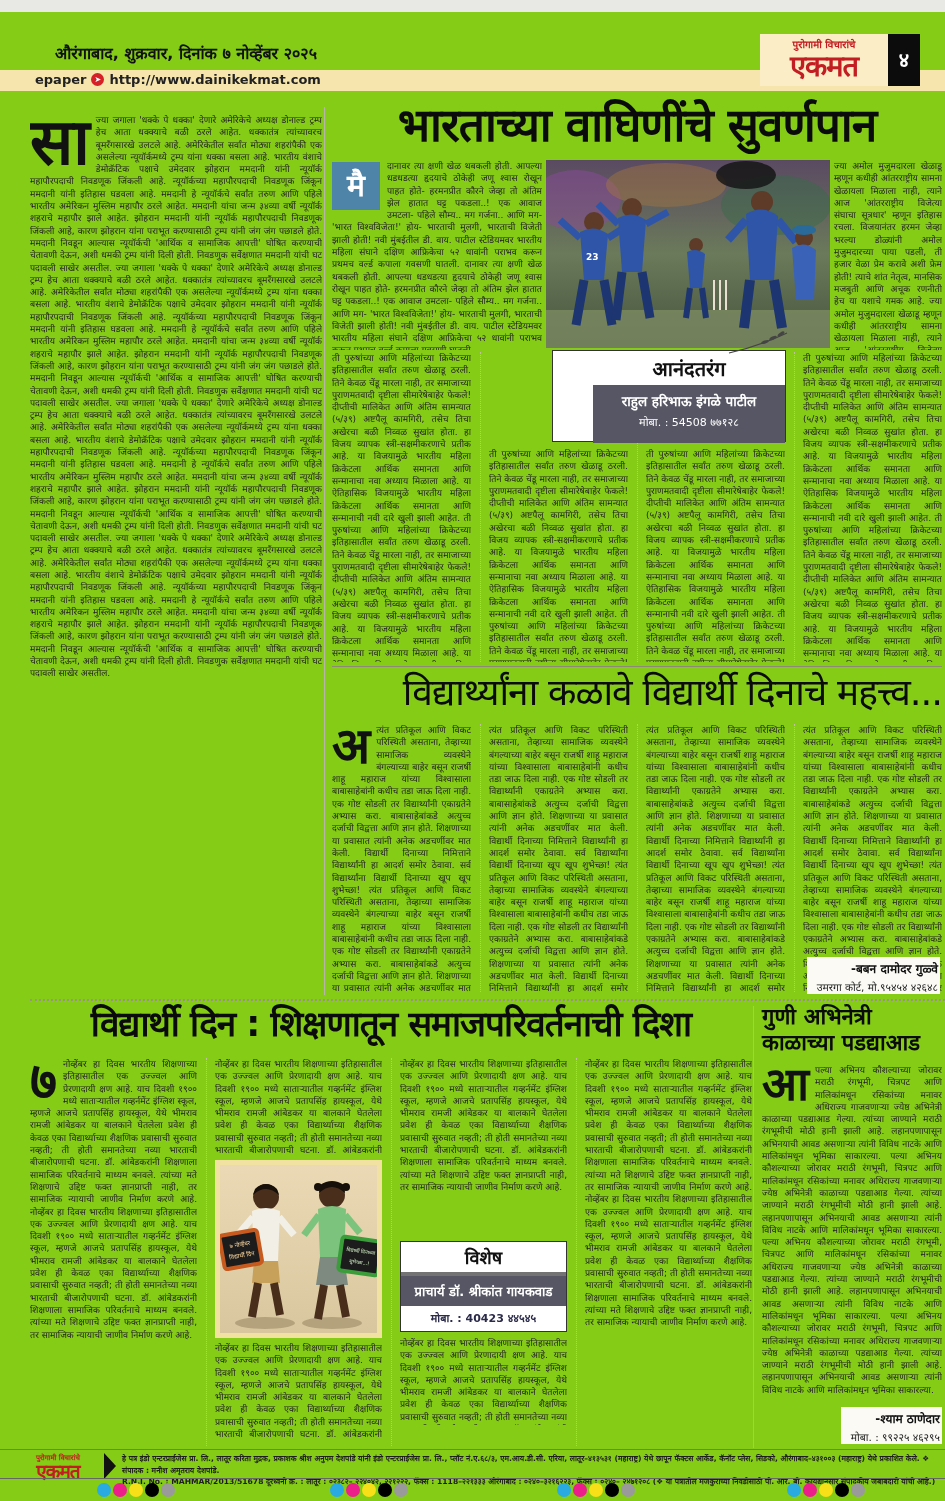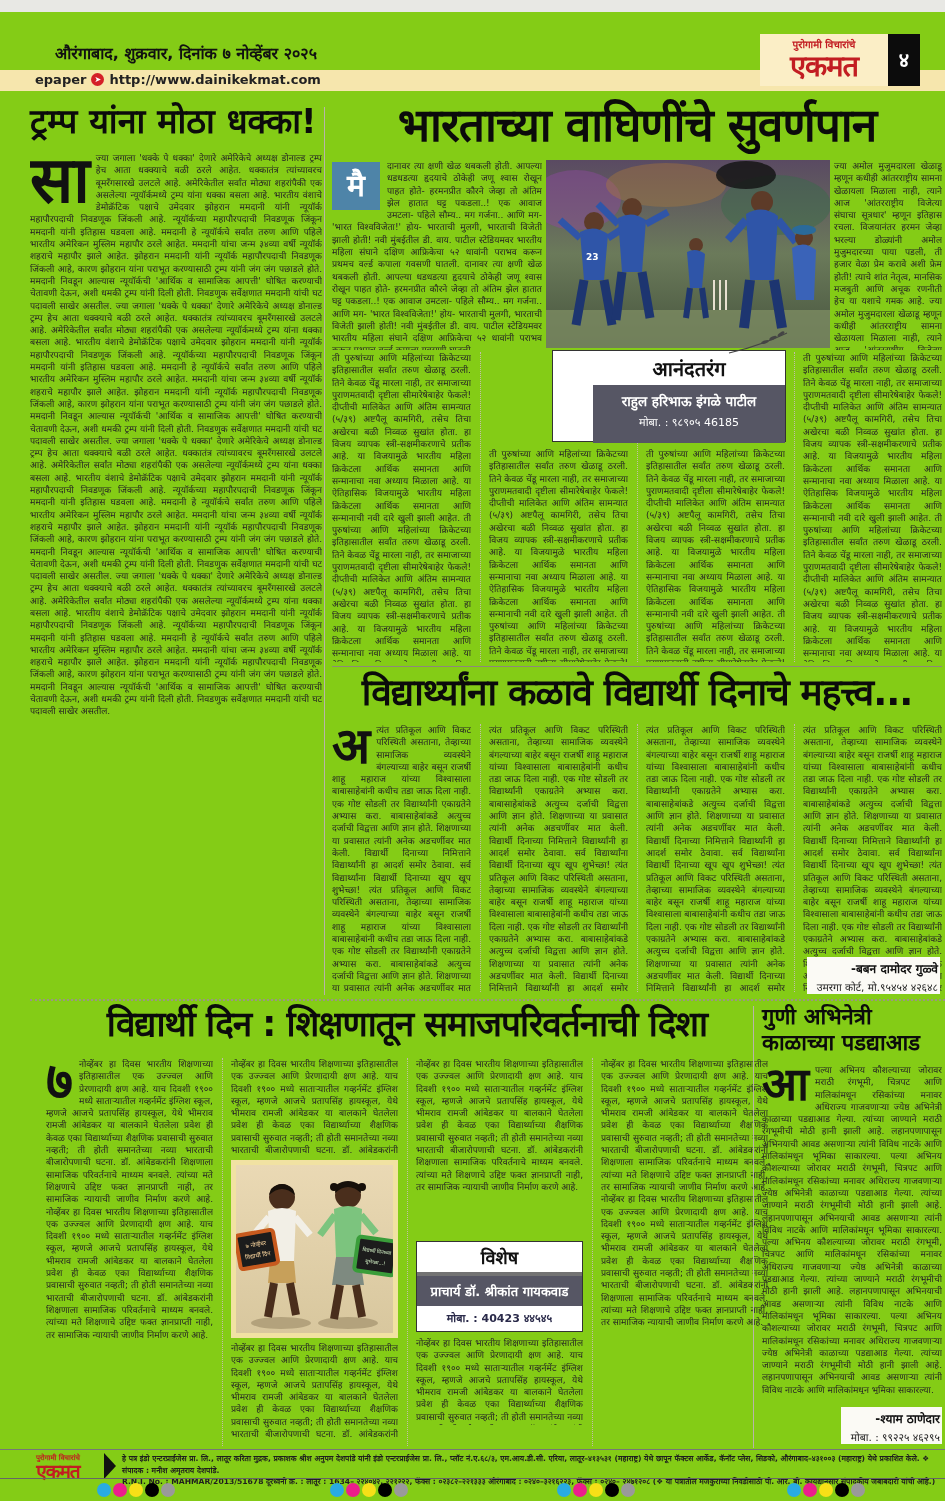--- a/index.html
+++ b/index.html
@@ -50,31 +50,31 @@
   .author-box .ttl { font-size:20px; font-weight:700; text-align:center; padding:4px 0 3px; color:#111; }
   .author-box .band { background:#565664; color:#fff; text-align:center; height:58px; padding-top:7px; }
   .author-box .band .nm { font-size:13.5px; font-weight:700; }
   .author-box .band .mb { font-size:11px; margin-top:4px; }
   .flourish { position:absolute; right:-6px; top:-22px; z-index:4; }
 
   .divider-1 { left:332px; top:654px; width:610px; border-top:1px solid #8e887a; }
 
   
   .middle { left:332px; top:660px; width:610px; height:324px; }
-  .middle h2 { font-size:37px; line-height:42px; font-weight:700; text-align:center; color:#0b0b0b; letter-spacing:-1px; }
+  .middle h2 { font-size:37px; line-height:42px; font-weight:400; text-align:right; color:#0b0b0b; letter-spacing:-1px; }
   .middle .cols4 { position:absolute; left:0; top:52px; width:610px; height:268px; }
   .middle .dropcap { font-size:50px; line-height:44px; }
   .byline-block { position:absolute; right:2px; bottom:2px; background:#fbfaf5; text-align:right; padding:3px 2px 0 10px; z-index:3; }
   .byline-block .b1 { font-size:12px; font-weight:700; color:#111; }
   .byline-block .b2 { font-size:10.5px; color:#222; margin-top:3px; }
 
   .divider-2 { left:30px; top:987px; width:915px; border-top:2px dotted #9a9486; }
 
   
-  .bottom-art { left:46px; top:992px; width:722px; height:444px; }
+  .bottom-art { left:30px; top:992px; width:722px; height:444px; }
   .bottom-art h2 { font-size:35px; line-height:40px; font-weight:700; text-align:center; color:#0b0b0b; letter-spacing:-1px; }
   .bottom-art .cols4 { position:absolute; left:0; top:54px; width:722px; height:388px; }
   .bottom-art .dropcap { font-size:52px; line-height:46px; }
   .kids-photo { width:100%; height:178px; border:5px solid #f1e2a2; background:#e6d7b5; margin:4px 0; overflow:hidden; }
   .special-box { width:100%; background:#fff; border:1px solid #333; margin:5px 0; }
   .special-box .ttl { font-size:18px; font-weight:700; text-align:center; padding:3px 0; color:#111; border-bottom:4px solid #737373; }
   .special-box .band { background:#565664; color:#fff; text-align:center; font-size:13px; font-weight:700; padding:6px 2px; }
   .special-box .mb { text-align:center; font-size:11px; color:#2a2a4a; font-weight:700; padding:4px 0 6px; }
   .chunk { overflow:hidden; }
 
@@ -111,21 +111,20 @@
     <span class="epaper-icon">➤</span>
     <span>http://www.dainikekmat.com</span>
   </div>
   <div class="abs masthead">
     <div class="tag">पुरोगामी विचारांचे</div>
     <div class="name">एकमत</div>
   </div>
   <div class="abs pagenum">४</div>
 
   <div class="abs trump">
-    <h2>ट्रम्प यांना मोठा धक्का!</h2>
     <div class="bodytext">
       <span class="dropcap">सा</span><span>ज्या जगाला 'धक्के पे धक्का' देणारे अमेरिकेचे अध्यक्ष डोनाल्ड ट्रम्प हेच आता धक्क्याचे बळी ठरले आहेत. धक्कातंत्र त्यांच्यावरच बूमरँगसारखे उलटले आहे. अमेरिकेतील सर्वांत मोठ्या शहरांपैकी एक असलेल्या न्यूयॉर्कमध्ये ट्रम्प यांना धक्का बसला आहे. भारतीय वंशाचे डेमोक्रॅटिक पक्षाचे उमेदवार झोहरान ममदानी यांनी न्यूयॉर्क महापौरपदाची निवडणूक जिंकली आहे. न्यूयॉर्कच्या महापौरपदाची निवडणूक जिंकून ममदानी यांनी इतिहास घडवला आहे. ममदानी हे न्यूयॉर्कचे सर्वांत तरुण आणि पहिले भारतीय अमेरिकन मुस्लिम महापौर ठरले आहेत. ममदानी यांचा जन्म ३४व्या वर्षी न्यूयॉर्क शहराचे महापौर झाले आहेत. झोहरान ममदानी यांनी न्यूयॉर्क महापौरपदाची निवडणूक जिंकली आहे, कारण झोहरान यांना पराभूत करण्यासाठी ट्रम्प यांनी जंग जंग पछाडले होते. ममदानी निवडून आल्यास न्यूयॉर्कची 'आर्थिक व सामाजिक आपत्ती' घोषित करण्याची चेतावणी देऊन, अशी धमकी ट्रम्प यांनी दिली होती. निवडणुक सर्वेक्षणात ममदानी यांची घट पदावली साखेर असतील. ज्या जगाला 'धक्के पे धक्का' देणारे अमेरिकेचे अध्यक्ष डोनाल्ड ट्रम्प हेच आता धक्क्याचे बळी ठरले आहेत. धक्कातंत्र त्यांच्यावरच बूमरँगसारखे उलटले आहे. अमेरिकेतील सर्वांत मोठ्या शहरांपैकी एक असलेल्या न्यूयॉर्कमध्ये ट्रम्प यांना धक्का बसला आहे. भारतीय वंशाचे डेमोक्रॅटिक पक्षाचे उमेदवार झोहरान ममदानी यांनी न्यूयॉर्क महापौरपदाची निवडणूक जिंकली आहे. न्यूयॉर्कच्या महापौरपदाची निवडणूक जिंकून ममदानी यांनी इतिहास घडवला आहे. ममदानी हे न्यूयॉर्कचे सर्वांत तरुण आणि पहिले भारतीय अमेरिकन मुस्लिम महापौर ठरले आहेत. ममदानी यांचा जन्म ३४व्या वर्षी न्यूयॉर्क शहराचे महापौर झाले आहेत. झोहरान ममदानी यांनी न्यूयॉर्क महापौरपदाची निवडणूक जिंकली आहे, कारण झोहरान यांना पराभूत करण्यासाठी ट्रम्प यांनी जंग जंग पछाडले होते. ममदानी निवडून आल्यास न्यूयॉर्कची 'आर्थिक व सामाजिक आपत्ती' घोषित करण्याची चेतावणी देऊन, अशी धमकी ट्रम्प यांनी दिली होती. निवडणुक सर्वेक्षणात ममदानी यांची घट पदावली साखेर असतील. ज्या जगाला 'धक्के पे धक्का' देणारे अमेरिकेचे अध्यक्ष डोनाल्ड ट्रम्प हेच आता धक्क्याचे बळी ठरले आहेत. धक्कातंत्र त्यांच्यावरच बूमरँगसारखे उलटले आहे. अमेरिकेतील सर्वांत मोठ्या शहरांपैकी एक असलेल्या न्यूयॉर्कमध्ये ट्रम्प यांना धक्का बसला आहे. भारतीय वंशाचे डेमोक्रॅटिक पक्षाचे उमेदवार झोहरान ममदानी यांनी न्यूयॉर्क महापौरपदाची निवडणूक जिंकली आहे. न्यूयॉर्कच्या महापौरपदाची निवडणूक जिंकून ममदानी यांनी इतिहास घडवला आहे. ममदानी हे न्यूयॉर्कचे सर्वांत तरुण आणि पहिले भारतीय अमेरिकन मुस्लिम महापौर ठरले आहेत. ममदानी यांचा जन्म ३४व्या वर्षी न्यूयॉर्क शहराचे महापौर झाले आहेत. झोहरान ममदानी यांनी न्यूयॉर्क महापौरपदाची निवडणूक जिंकली आहे, कारण झोहरान यांना पराभूत करण्यासाठी ट्रम्प यांनी जंग जंग पछाडले होते. ममदानी निवडून आल्यास न्यूयॉर्कची 'आर्थिक व सामाजिक आपत्ती' घोषित करण्याची चेतावणी देऊन, अशी धमकी ट्रम्प यांनी दिली होती. निवडणुक सर्वेक्षणात ममदानी यांची घट पदावली साखेर असतील. ज्या जगाला 'धक्के पे धक्का' देणारे अमेरिकेचे अध्यक्ष डोनाल्ड ट्रम्प हेच आता धक्क्याचे बळी ठरले आहेत. धक्कातंत्र त्यांच्यावरच बूमरँगसारखे उलटले आहे. अमेरिकेतील सर्वांत मोठ्या शहरांपैकी एक असलेल्या न्यूयॉर्कमध्ये ट्रम्प यांना धक्का बसला आहे. भारतीय वंशाचे डेमोक्रॅटिक पक्षाचे उमेदवार झोहरान ममदानी यांनी न्यूयॉर्क महापौरपदाची निवडणूक जिंकली आहे. न्यूयॉर्कच्या महापौरपदाची निवडणूक जिंकून ममदानी यांनी इतिहास घडवला आहे. ममदानी हे न्यूयॉर्कचे सर्वांत तरुण आणि पहिले भारतीय अमेरिकन मुस्लिम महापौर ठरले आहेत. ममदानी यांचा जन्म ३४व्या वर्षी न्यूयॉर्क शहराचे महापौर झाले आहेत. झोहरान ममदानी यांनी न्यूयॉर्क महापौरपदाची निवडणूक जिंकली आहे, कारण झोहरान यांना पराभूत करण्यासाठी ट्रम्प यांनी जंग जंग पछाडले होते. ममदानी निवडून आल्यास न्यूयॉर्कची 'आर्थिक व सामाजिक आपत्ती' घोषित करण्याची चेतावणी देऊन, अशी धमकी ट्रम्प यांनी दिली होती. निवडणुक सर्वेक्षणात ममदानी यांची घट पदावली साखेर असतील.</span>
     </div>
   </div>
 
   <div class="abs vrule vrule-left"></div>
 
   <div class="abs cricket">
     <h1>भारताच्या वाघिणींचे सुवर्णपान</h1>
 
@@ -185,21 +184,21 @@
       <div class="author-box">
         <svg class="flourish" width="64" height="26" viewBox="0 0 64 26">
           <path d="M2 24 Q30 18 60 4" stroke="#444" stroke-width="1.2" fill="none"></path>
           <ellipse cx="46" cy="9" rx="4" ry="1.6" fill="#444" transform="rotate(-25 46 9)"></ellipse>
           <ellipse cx="54" cy="5" rx="4" ry="1.6" fill="#444" transform="rotate(-35 54 5)"></ellipse>
           <ellipse cx="38" cy="13" rx="4" ry="1.6" fill="#444" transform="rotate(-18 38 13)"></ellipse>
         </svg>
         <div class="ttl">आनंदतरंग</div>
         <div class="band">
           <div class="nm">राहुल हरिभाऊ इंगळे पाटील</div>
-          <div class="mb">मोबा. : ९८९०५ 46185</div>
+          <div class="mb">मोबा. : 54508 ७७१२८</div>
         </div>
       </div>
       <div class="cols4" style="height:310px;">
         <div class="col bodytext"><span>ती पुरुषांच्या आणि महिलांच्या क्रिकेटच्या इतिहासातील सर्वांत तरुण खेळाडू ठरली. तिने केवळ चेंडू मारला नाही, तर समाजाच्या पुराणमतवादी दृष्टीला सीमारेषेबाहेर फेकले! दीप्तीची मालिकेत आणि अंतिम सामन्यात (५/३९) अष्टपैलू कामगिरी, तसेच तिचा अखेरचा बळी निव्वळ सुखांत होता. हा विजय व्यापक स्त्री-सक्षमीकरणाचे प्रतीक आहे. या विजयामुळे भारतीय महिला क्रिकेटला आर्थिक समानता आणि सन्मानाचा नवा अध्याय मिळाला आहे. या ऐतिहासिक विजयामुळे भारतीय महिला क्रिकेटला आर्थिक समानता आणि सन्मानाची नवी दारे खुली झाली आहेत. ती पुरुषांच्या आणि महिलांच्या क्रिकेटच्या इतिहासातील सर्वांत तरुण खेळाडू ठरली. तिने केवळ चेंडू मारला नाही, तर समाजाच्या पुराणमतवादी दृष्टीला सीमारेषेबाहेर फेकले! दीप्तीची मालिकेत आणि अंतिम सामन्यात (५/३९) अष्टपैलू कामगिरी, तसेच तिचा अखेरचा बळी निव्वळ सुखांत होता. हा विजय व्यापक स्त्री-सक्षमीकरणाचे प्रतीक आहे. या विजयामुळे भारतीय महिला क्रिकेटला आर्थिक समानता आणि सन्मानाचा नवा अध्याय मिळाला आहे. या ऐतिहासिक विजयामुळे भारतीय महिला क्रिकेटला आर्थिक समानता आणि सन्मानाची नवी दारे खुली झाली आहेत.</span></div>
         <div class="col bodytext pad-for-box"><span>ती पुरुषांच्या आणि महिलांच्या क्रिकेटच्या इतिहासातील सर्वांत तरुण खेळाडू ठरली. तिने केवळ चेंडू मारला नाही, तर समाजाच्या पुराणमतवादी दृष्टीला सीमारेषेबाहेर फेकले! दीप्तीची मालिकेत आणि अंतिम सामन्यात (५/३९) अष्टपैलू कामगिरी, तसेच तिचा अखेरचा बळी निव्वळ सुखांत होता. हा विजय व्यापक स्त्री-सक्षमीकरणाचे प्रतीक आहे. या विजयामुळे भारतीय महिला क्रिकेटला आर्थिक समानता आणि सन्मानाचा नवा अध्याय मिळाला आहे. या ऐतिहासिक विजयामुळे भारतीय महिला क्रिकेटला आर्थिक समानता आणि सन्मानाची नवी दारे खुली झाली आहेत. ती पुरुषांच्या आणि महिलांच्या क्रिकेटच्या इतिहासातील सर्वांत तरुण खेळाडू ठरली. तिने केवळ चेंडू मारला नाही, तर समाजाच्या पुराणमतवादी दृष्टीला सीमारेषेबाहेर फेकले! दीप्तीची मालिकेत आणि अंतिम सामन्यात (५/३९) अष्टपैलू कामगिरी, तसेच तिचा अखेरचा बळी निव्वळ सुखांत होता. हा विजय व्यापक स्त्री-सक्षमीकरणाचे प्रतीक आहे. या विजयामुळे भारतीय महिला क्रिकेटला आर्थिक समानता आणि सन्मानाचा नवा अध्याय मिळाला आहे. या ऐतिहासिक विजयामुळे भारतीय महिला क्रिकेटला आर्थिक समानता आणि सन्मानाची नवी दारे खुली झाली आहेत.</span></div>
         <div class="col bodytext pad-for-box"><span>ती पुरुषांच्या आणि महिलांच्या क्रिकेटच्या इतिहासातील सर्वांत तरुण खेळाडू ठरली. तिने केवळ चेंडू मारला नाही, तर समाजाच्या पुराणमतवादी दृष्टीला सीमारेषेबाहेर फेकले! दीप्तीची मालिकेत आणि अंतिम सामन्यात (५/३९) अष्टपैलू कामगिरी, तसेच तिचा अखेरचा बळी निव्वळ सुखांत होता. हा विजय व्यापक स्त्री-सक्षमीकरणाचे प्रतीक आहे. या विजयामुळे भारतीय महिला क्रिकेटला आर्थिक समानता आणि सन्मानाचा नवा अध्याय मिळाला आहे. या ऐतिहासिक विजयामुळे भारतीय महिला क्रिकेटला आर्थिक समानता आणि सन्मानाची नवी दारे खुली झाली आहेत. ती पुरुषांच्या आणि महिलांच्या क्रिकेटच्या इतिहासातील सर्वांत तरुण खेळाडू ठरली. तिने केवळ चेंडू मारला नाही, तर समाजाच्या पुराणमतवादी दृष्टीला सीमारेषेबाहेर फेकले! दीप्तीची मालिकेत आणि अंतिम सामन्यात (५/३९) अष्टपैलू कामगिरी, तसेच तिचा अखेरचा बळी निव्वळ सुखांत होता. हा विजय व्यापक स्त्री-सक्षमीकरणाचे प्रतीक आहे. या विजयामुळे भारतीय महिला क्रिकेटला आर्थिक समानता आणि सन्मानाचा नवा अध्याय मिळाला आहे. या ऐतिहासिक विजयामुळे भारतीय महिला क्रिकेटला आर्थिक समानता आणि सन्मानाची नवी दारे खुली झाली आहेत.</span></div>
         <div class="col bodytext"><span>ती पुरुषांच्या आणि महिलांच्या क्रिकेटच्या इतिहासातील सर्वांत तरुण खेळाडू ठरली. तिने केवळ चेंडू मारला नाही, तर समाजाच्या पुराणमतवादी दृष्टीला सीमारेषेबाहेर फेकले! दीप्तीची मालिकेत आणि अंतिम सामन्यात (५/३९) अष्टपैलू कामगिरी, तसेच तिचा अखेरचा बळी निव्वळ सुखांत होता. हा विजय व्यापक स्त्री-सक्षमीकरणाचे प्रतीक आहे. या विजयामुळे भारतीय महिला क्रिकेटला आर्थिक समानता आणि सन्मानाचा नवा अध्याय मिळाला आहे. या ऐतिहासिक विजयामुळे भारतीय महिला क्रिकेटला आर्थिक समानता आणि सन्मानाची नवी दारे खुली झाली आहेत. ती पुरुषांच्या आणि महिलांच्या क्रिकेटच्या इतिहासातील सर्वांत तरुण खेळाडू ठरली. तिने केवळ चेंडू मारला नाही, तर समाजाच्या पुराणमतवादी दृष्टीला सीमारेषेबाहेर फेकले! दीप्तीची मालिकेत आणि अंतिम सामन्यात (५/३९) अष्टपैलू कामगिरी, तसेच तिचा अखेरचा बळी निव्वळ सुखांत होता. हा विजय व्यापक स्त्री-सक्षमीकरणाचे प्रतीक आहे. या विजयामुळे भारतीय महिला क्रिकेटला आर्थिक समानता आणि सन्मानाचा नवा अध्याय मिळाला आहे. या ऐतिहासिक विजयामुळे भारतीय महिला क्रिकेटला आर्थिक समानता आणि सन्मानाची नवी दारे खुली झाली आहेत.</span></div>
       </div>
     </div>
   </div>
@@ -305,21 +304,21 @@
   </div>
 
   <div class="abs footer-rule-top"></div>
   <div class="abs footer-logo">
     <div class="tag">पुरोगामी विचारांचे</div>
     <div class="name">एकमत</div>
   </div>
   <div class="abs footer-arrow"></div>
   <div class="abs imprint">
     <div>हे पत्र इंडो एन्टरप्राईजेस प्रा. लि., लातूर करिता मुद्रक, प्रकाशक श्रीश अनुपम देशपांडे यांनी इंडो एन्टरप्राईजेस प्रा. लि., प्लॉट नं.ए.६८/३, एम.आय.डी.सी. एरिया, लातूर–४१३५३१ (महाराष्ट्र) येथे छापून फॅक्टस आर्केड, कॅनॉट प्लेस, सिडको, औरंगाबाद–४३१००३ (महाराष्ट्र) येथे प्रकाशित केले. ❖ संपादक : मनीश अमृतराय देशपांडे.</div>
-    <div>R.N.I. No. : MAHMAR/2013/51678 दूरध्वनी क्र. : लातूर : 1634– २२४०४२, २२१२२२, फॅक्स : ०२३८२–२२१३३३   औरंगाबाद : ०२४०–३२१६२२३, फॅक्स : ०२४०– २४७१२०८ (❖ या पत्रातील मजकुराच्या निवडीसाठी पी. आर. बी. कायद्यानुसार संपादकीय जबाबदारी यांची आहे.)</div>
+    <div>R.N.I. No. : MAHMAR/2013/51678 दूरध्वनी क्र. : लातूर : ०२३८२– २२४०४२, २२१२२२, फॅक्स : 1118–२२१३३३   औरंगाबाद : ०२४०–३२१६२२३, फॅक्स : ०२४०– २४७१२०८ (❖ या पत्रातील मजकुराच्या निवडीसाठी पी. आर. बी. कायद्यानुसार संपादकीय जबाबदारी यांची आहे.)</div>
   </div>
   <div class="abs footer-rule-bot"></div>
 
   <div class="dots" style="left:97px;">
       <div class="dot" style="background: rgb(41, 171, 226);"></div>
       <div class="dot" style="background: rgb(236, 30, 140);"></div>
       <div class="dot" style="background: rgb(247, 224, 23);"></div>
       <div class="dot" style="background: rgb(0, 0, 0);"></div>
       <div class="dot" style="background: rgb(154, 154, 154);"></div>
     </div>

